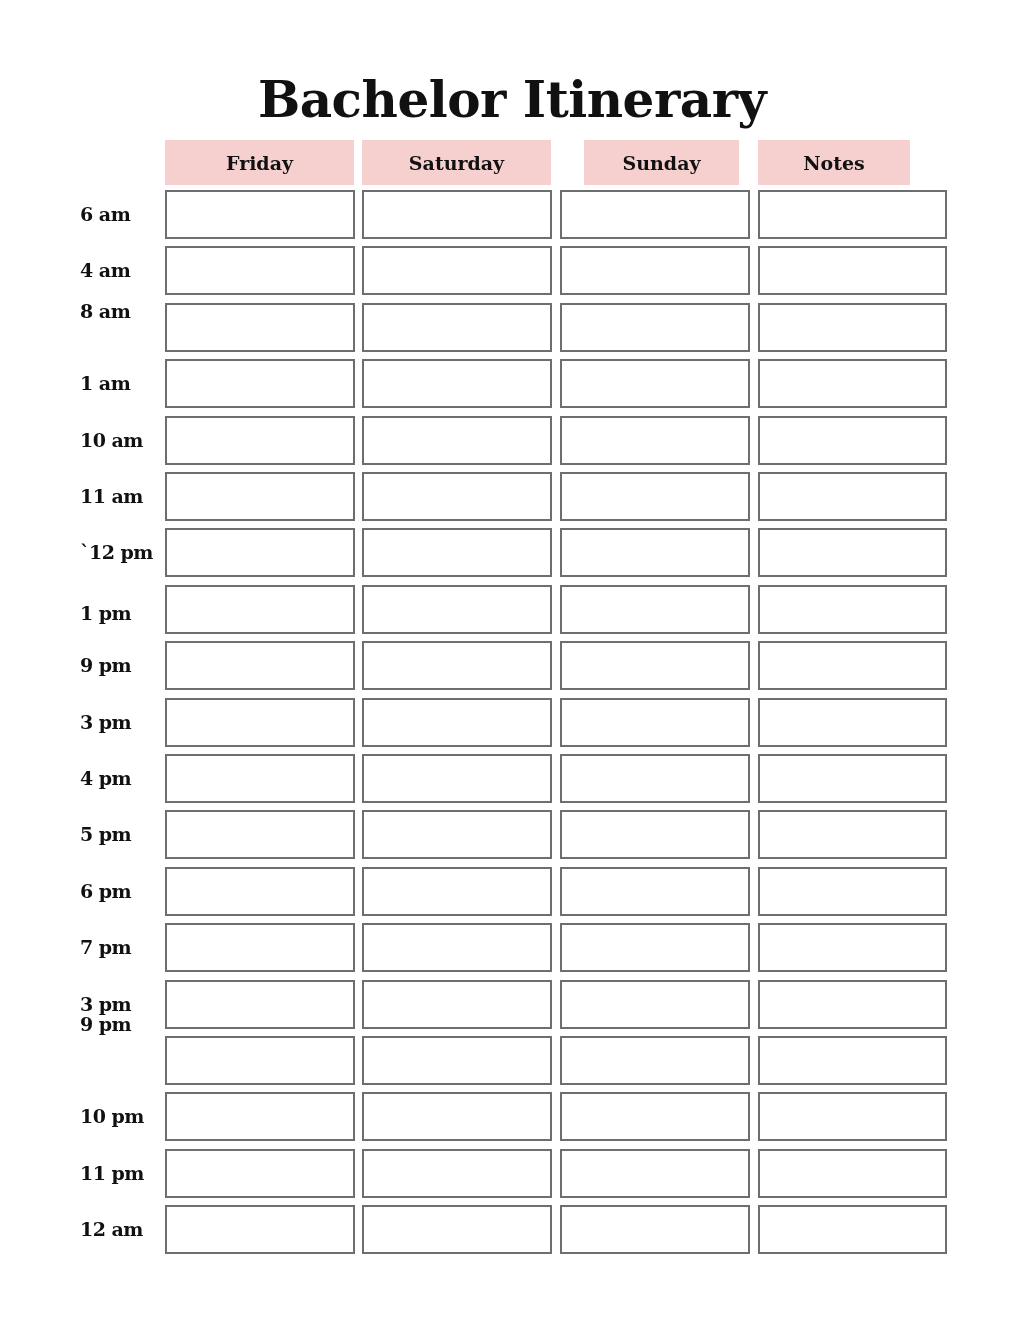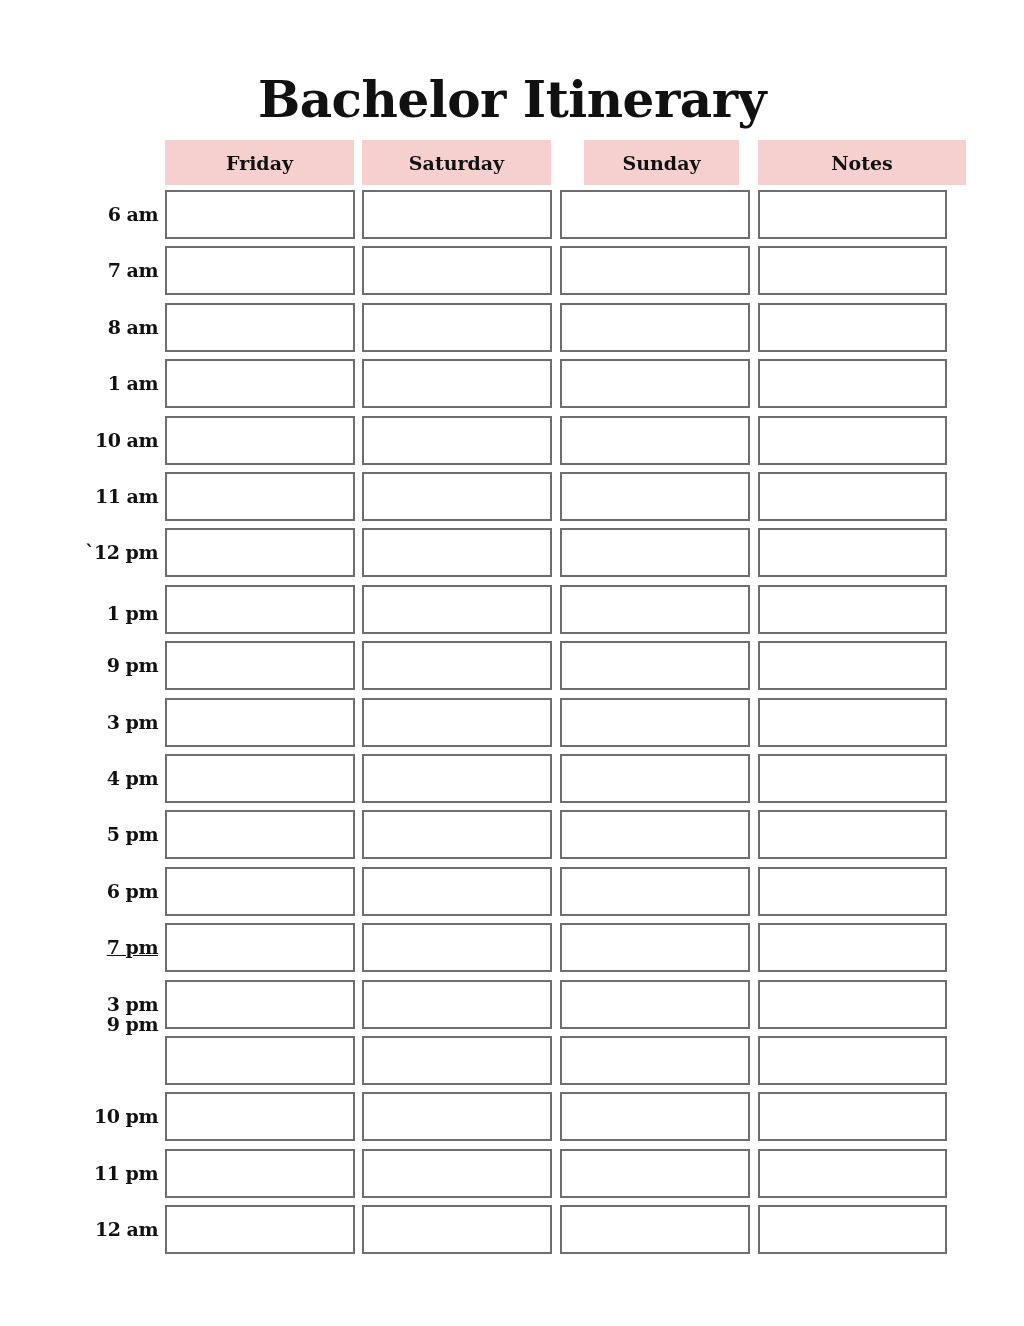--- a/index.html
+++ b/index.html
@@ -3,44 +3,44 @@
   <meta charset="utf-8">
   <style>
     html, body { margin: 0; padding: 0; background: #ffffff; }
     body { width: 1024px; height: 1326px; position: relative; overflow: hidden;
            font-family: "DejaVu Serif", "Liberation Serif", serif; color: #111; }
     .title { position: absolute; left: 0; top: 70px; width: 1024px; text-align: center;
              font-size: 50px; font-weight: bold; letter-spacing: -0.5px; line-height: 60px; }
     .header { position: absolute; top: 140px; height: 45px; background: #f6cfcf;
               display: flex; align-items: center; justify-content: center;
               font-size: 19px; font-weight: bold; }
-    .row-label { position: absolute; left: 80px; width: 78px; text-align: right;
+    .row-label { position: absolute; left: 80px; width: 78px; text-align: left;
                  font-size: 19px; font-weight: bold; height: 49px; line-height: 49px; letter-spacing: -0.5px; }
     .cell { position: absolute; box-sizing: border-box; border: 2px solid #6e6e6e; background: #fff; height: 49px; }
   </style>
 </head>
 <body>
 
 <div class="title">Bachelor Itinerary</div>
 <div id="grid">
     <div class="header" style="left: 165px; width: 189px;">Friday</div>
     <div class="header" style="left: 362px; width: 189px;">Saturday</div>
     <div class="header" style="left: 560px; width: 155px; margin-left: 24px;">Sunday</div>
-    <div class="header" style="left: 758px; width: 208px;">Notes</div>
+    <div class="header" style="left: 758px; width: 152px;">Notes</div>
     <div class="row-label" style="top: 190px;">6 am</div>
     <div class="cell" style="left: 165px; top: 190px; width: 190px;"></div>
     <div class="cell" style="left: 362px; top: 190px; width: 190px;"></div>
     <div class="cell" style="left: 560px; top: 190px; width: 190px;"></div>
     <div class="cell" style="left: 758px; top: 190px; width: 189px;"></div>
-    <div class="row-label" style="top: 246px;">7 am</div>
+    <div class="row-label" style="top: 246px;">4 am</div>
     <div class="cell" style="left: 165px; top: 246px; width: 190px;"></div>
     <div class="cell" style="left: 362px; top: 246px; width: 190px;"></div>
     <div class="cell" style="left: 560px; top: 246px; width: 190px;"></div>
     <div class="cell" style="left: 758px; top: 246px; width: 189px;"></div>
-    <div class="row-label" style="top: 303px;">8 am</div>
+    <div class="row-label" style="top: 287px;">8 am</div>
     <div class="cell" style="left: 165px; top: 303px; width: 190px;"></div>
     <div class="cell" style="left: 362px; top: 303px; width: 190px;"></div>
     <div class="cell" style="left: 560px; top: 303px; width: 190px;"></div>
     <div class="cell" style="left: 758px; top: 303px; width: 189px;"></div>
     <div class="row-label" style="top: 359px;">1 am</div>
     <div class="cell" style="left: 165px; top: 359px; width: 190px;"></div>
     <div class="cell" style="left: 362px; top: 359px; width: 190px;"></div>
     <div class="cell" style="left: 560px; top: 359px; width: 190px;"></div>
     <div class="cell" style="left: 758px; top: 359px; width: 189px;"></div>
     <div class="row-label" style="top: 416px;">10 am</div>
@@ -81,21 +81,21 @@
     <div class="row-label" style="top: 810px;">5 pm</div>
     <div class="cell" style="left: 165px; top: 810px; width: 190px;"></div>
     <div class="cell" style="left: 362px; top: 810px; width: 190px;"></div>
     <div class="cell" style="left: 560px; top: 810px; width: 190px;"></div>
     <div class="cell" style="left: 758px; top: 810px; width: 189px;"></div>
     <div class="row-label" style="top: 867px;">6 pm</div>
     <div class="cell" style="left: 165px; top: 867px; width: 190px;"></div>
     <div class="cell" style="left: 362px; top: 867px; width: 190px;"></div>
     <div class="cell" style="left: 560px; top: 867px; width: 190px;"></div>
     <div class="cell" style="left: 758px; top: 867px; width: 189px;"></div>
-    <div class="row-label" style="top: 923px; text-decoration: underline;">7 pm</div>
+    <div class="row-label" style="top: 923px;">7 pm</div>
     <div class="cell" style="left: 165px; top: 923px; width: 190px;"></div>
     <div class="cell" style="left: 362px; top: 923px; width: 190px;"></div>
     <div class="cell" style="left: 560px; top: 923px; width: 190px;"></div>
     <div class="cell" style="left: 758px; top: 923px; width: 189px;"></div>
     <div class="row-label" style="top: 980px;">3 pm</div>
     <div class="cell" style="left: 165px; top: 980px; width: 190px;"></div>
     <div class="cell" style="left: 362px; top: 980px; width: 190px;"></div>
     <div class="cell" style="left: 560px; top: 980px; width: 190px;"></div>
     <div class="cell" style="left: 758px; top: 980px; width: 189px;"></div>
     <div class="row-label" style="top: 1000px;">9 pm</div>

